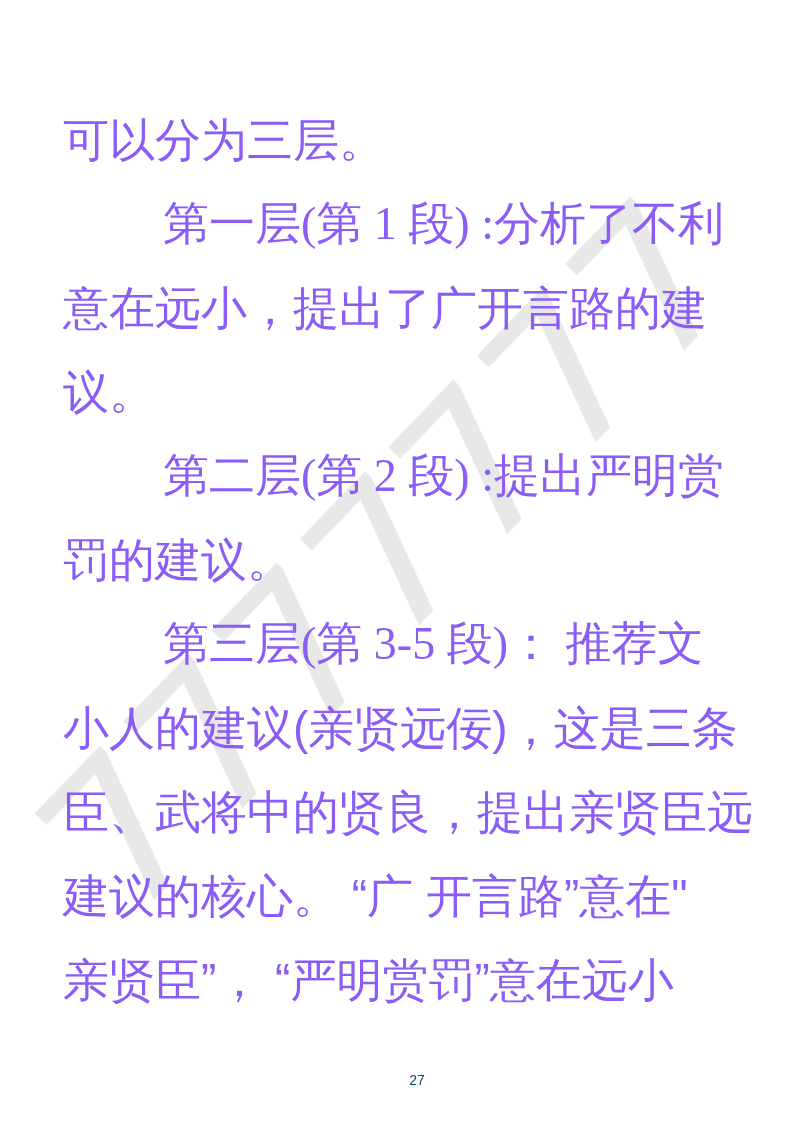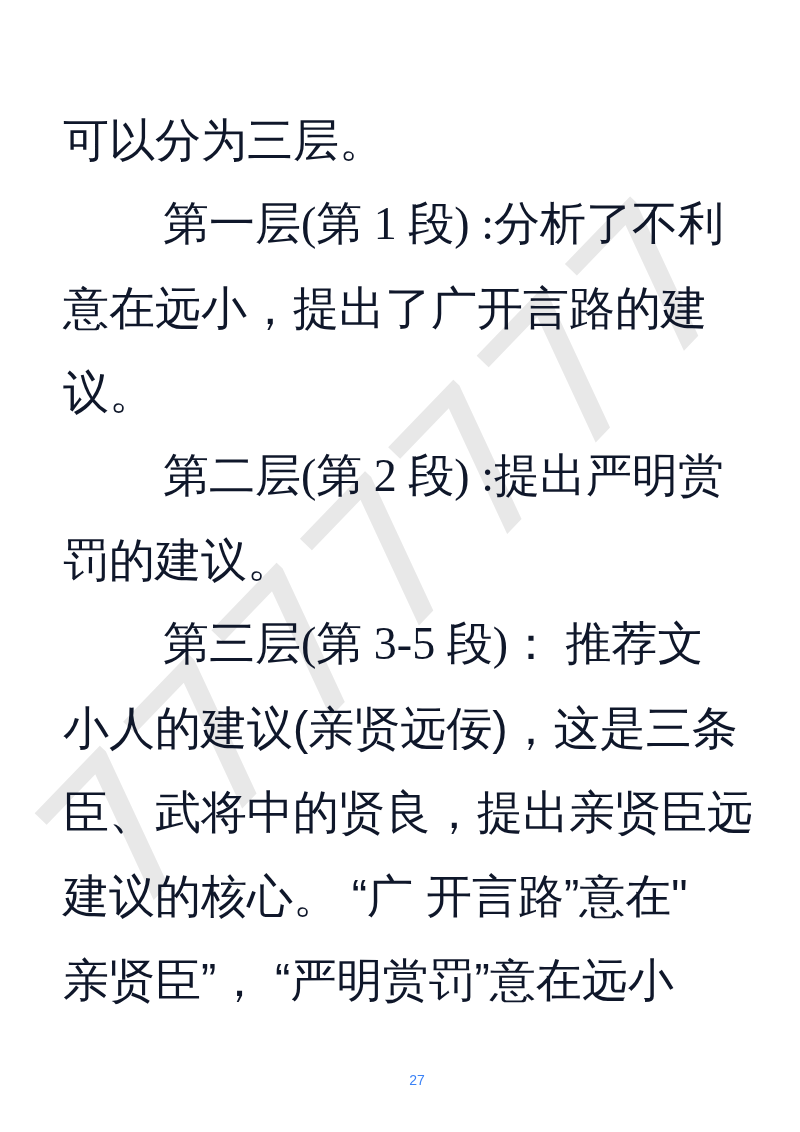--- a/index.html
+++ b/index.html
@@ -41,36 +41,36 @@
     position: absolute;
     left: 63px;
     top: 98px;
     width: 700px;
     z-index: 1;
   }
   .line {
     height: 84px;
     line-height: 84px;
     font-size: 46px;
-    color: #0f172a;
+    color: #8b5cf6;
     white-space: pre;
     letter-spacing: 0;
   }
   .line.indent {
     padding-left: 100px;
     font-family: Liberation Serif, serif;
   }
   .page-number {
     position: absolute;
     left: 34px;
     right: 0;
     top: 1072px;
     text-align: center;
     font-size: 14px;
-    color: #3b82f6;
+    color: #0c4a6e;
     z-index: 1;
   }
 </style>
 </head>
 <body>
 
 <div class="page">
 
   <div class="watermark">7777777</div>
 

